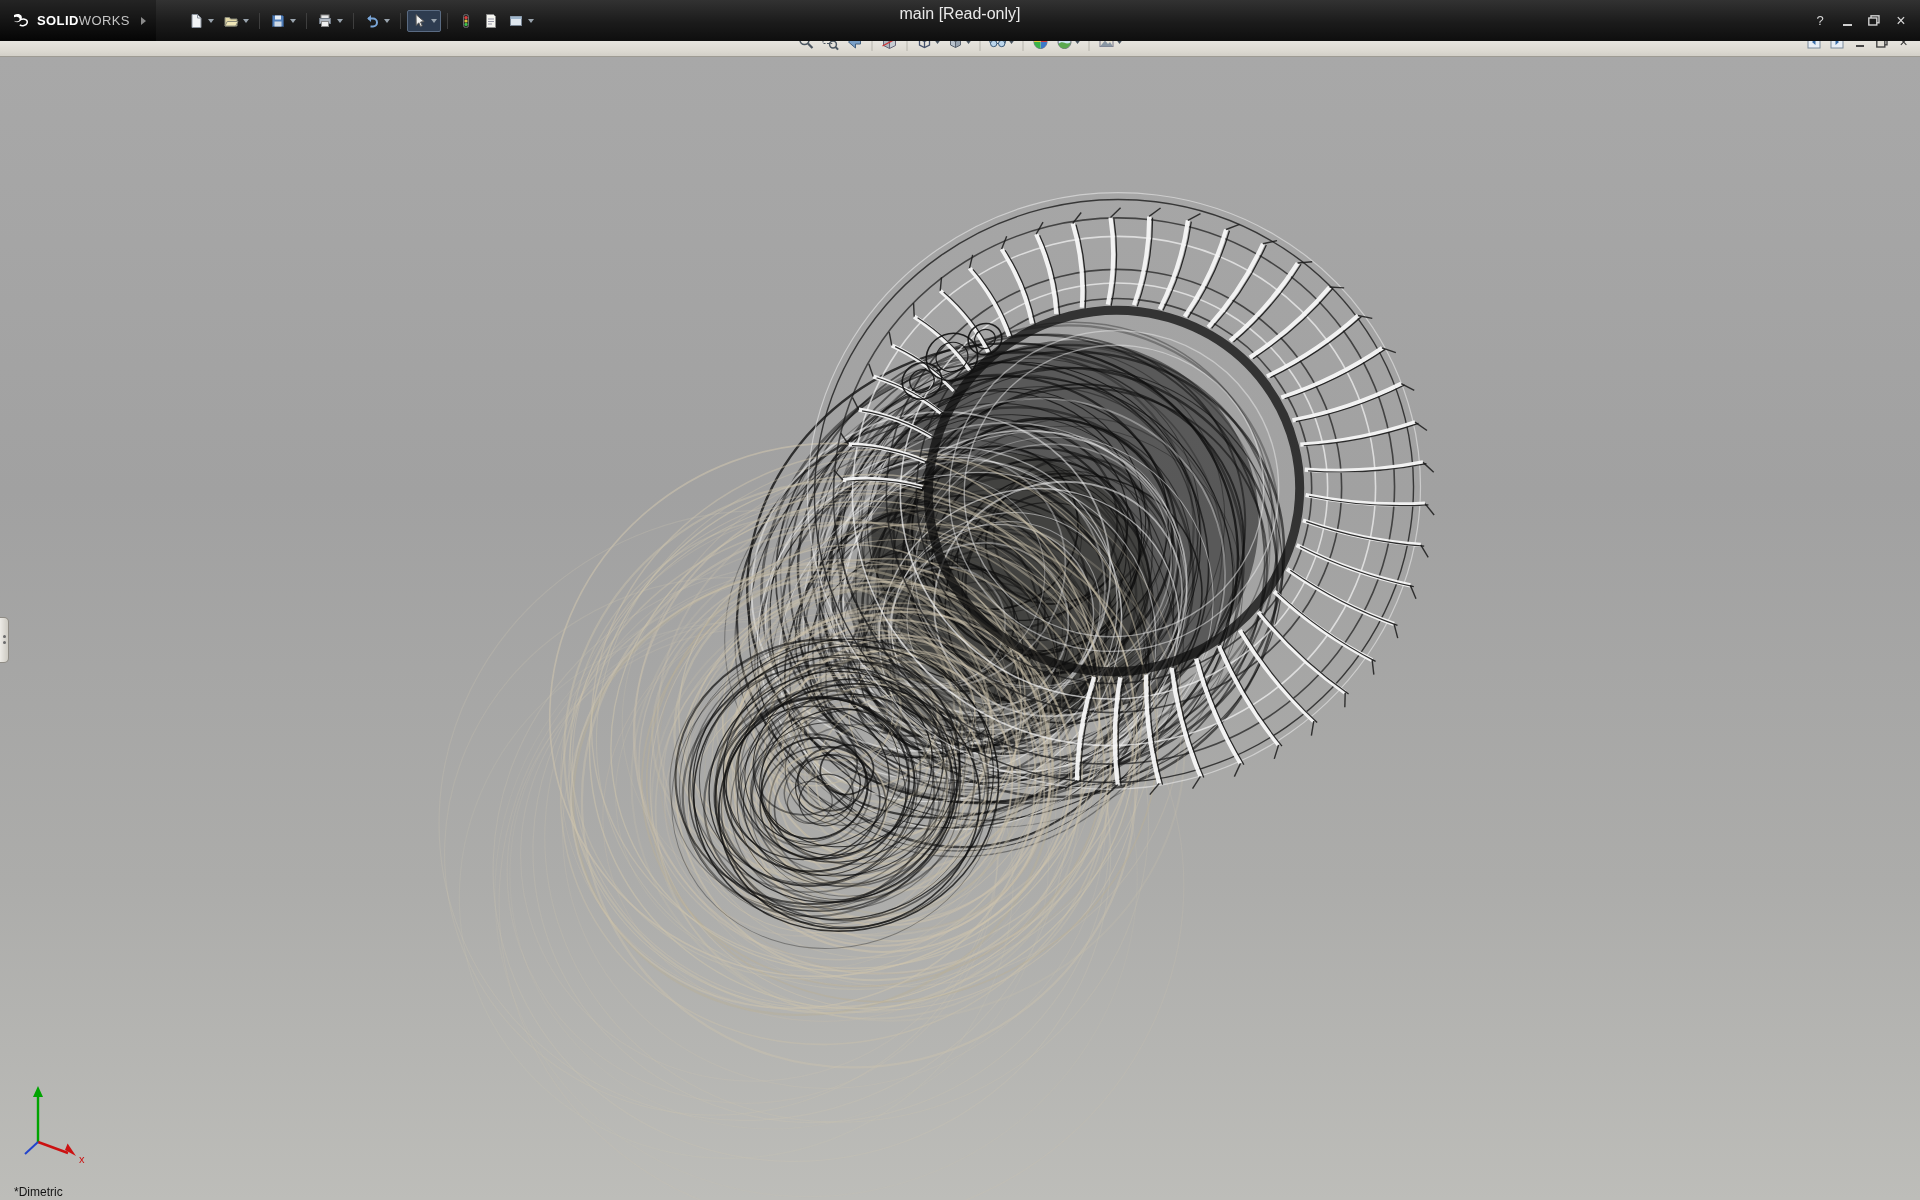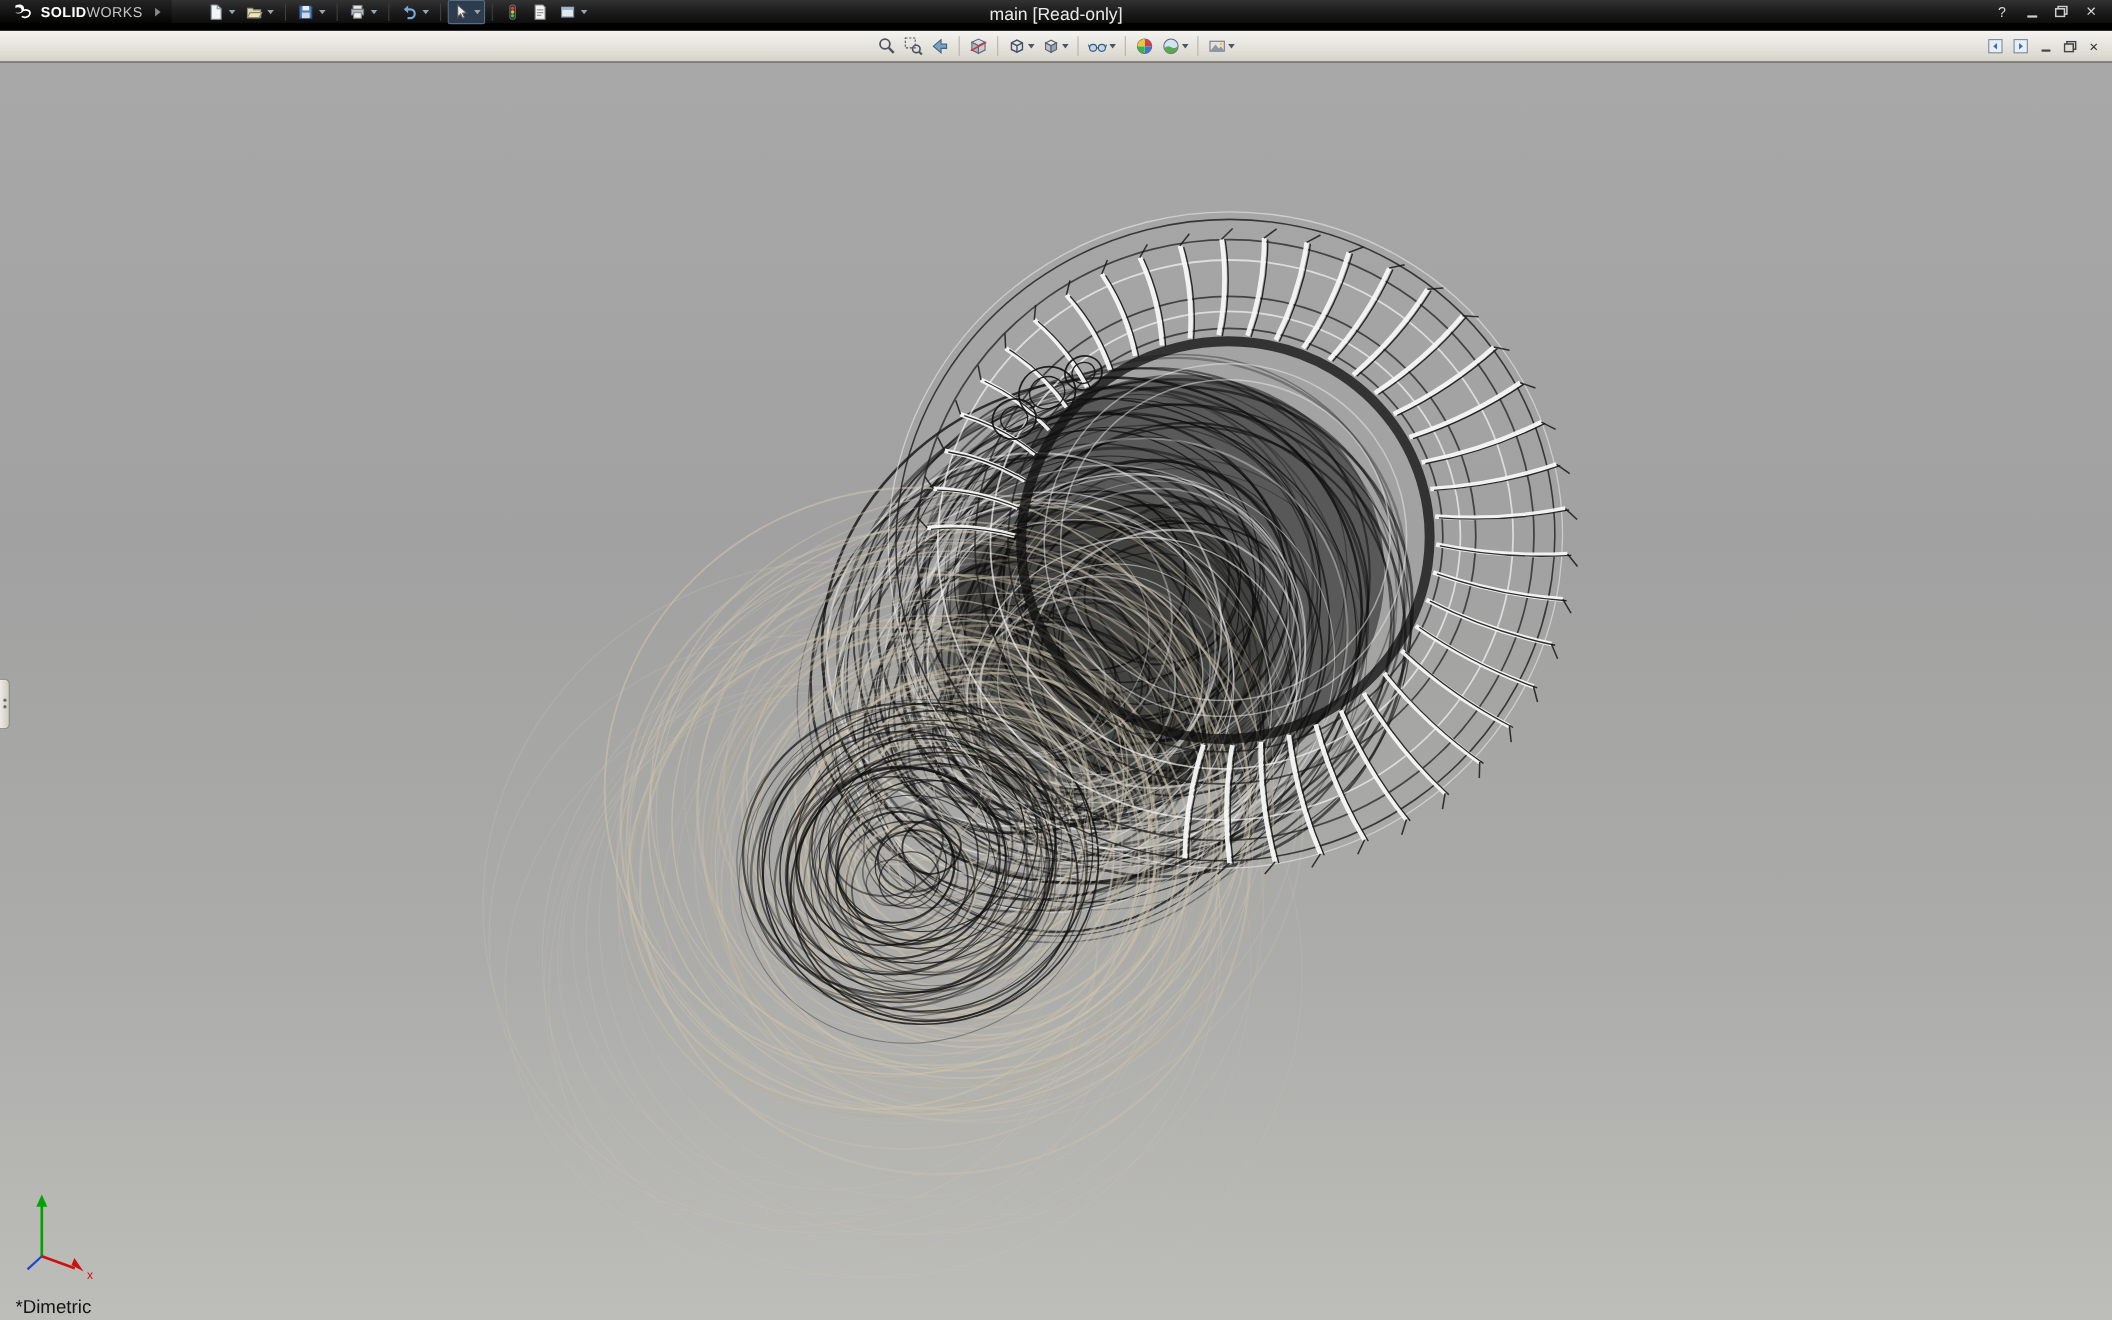--- a/index.html
+++ b/index.html
@@ -1,20 +1,20 @@
 <!DOCTYPE html>
 <html><head>
 <meta charset="utf-8">
 <style>
   html,body{margin:0;padding:0;}
   body{width:1920px;height:1200px;overflow:hidden;font-family:"Liberation Sans",sans-serif;background:#000;}
   .app{position:relative;width:1920px;height:1200px;}
 
   
-  .titlebar{position:absolute;top:0;left:0;right:0;height:21px;
+  .titlebar{position:absolute;top:0;left:0;right:0;height:41px;
     background:linear-gradient(#323232,#1b1b1b 55%,#0e0e0e);display:flex;align-items:center;z-index:5;}
   .brand{display:flex;align-items:center;height:100%;padding:0 10px 0 8px;gap:7px;
     background:linear-gradient(#242424,#050505);}
   .brand-text{font-size:13px;color:#fff;letter-spacing:.4px;white-space:nowrap;}
   .brand-text b{font-weight:700;color:#fff;}
   .brand-text span{font-weight:400;color:#c4c4c4;}
   .flyout{width:0;height:0;border-top:4px solid transparent;border-bottom:4px solid transparent;
     border-left:5px solid #8a8a8a;margin-left:4px;}
   .tb-icons{display:flex;align-items:center;margin-left:28px;gap:1px;}
   .tbtn{display:inline-flex;align-items:center;gap:2px;height:22px;padding:0 3px;background:none;border:1px solid transparent;}
@@ -40,21 +40,21 @@
   .hsep{width:1px;height:18px;background:#b6b3ab;margin:0 4px;}
   .doc-controls{margin-left:auto;display:flex;align-items:center;gap:9px;padding-right:10px;}
   .dc{display:flex;align-items:center;justify-content:center;min-width:13px;height:20px;color:#333;}
   .dc-min i{display:block;width:8px;height:2px;background:#444;margin-top:8px;}
   .dc-close{font-size:14px;}
 
   
   .viewport{position:absolute;top:57px;left:0;right:0;bottom:0;
     background:linear-gradient(180deg,#a8a8a8 0%,#a1a1a1 38%,#acacaa 72%,#bdbdb9 100%);}
   #engine{position:absolute;left:0;top:0;width:100%;height:100%;}
-  .view-label{position:absolute;left:14px;bottom:1px;font-size:17px;color:#141414;text-align:center;}
+  .view-label{position:absolute;left:14px;bottom:1px;font-size:12px;color:#141414;text-align:center;}
   .triad{position:absolute;left:16px;bottom:34px;}
   .splitter{position:absolute;left:0;top:49%;width:9px;height:46px;
     background:linear-gradient(90deg,#eceae5,#cdcac2);border:1px solid #8f8c85;border-left:0;
     border-radius:0 5px 5px 0;padding-top:14px;box-sizing:border-box;}
   .splitter i{display:block;width:3px;height:3px;border-radius:50%;background:#6b6b6b;margin:3px auto;}
 </style>
 </head>
 <body>
 
 <div class="app">

